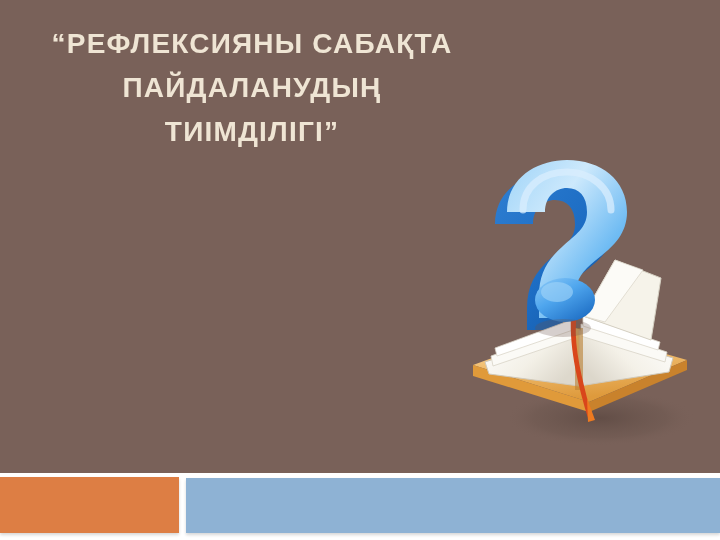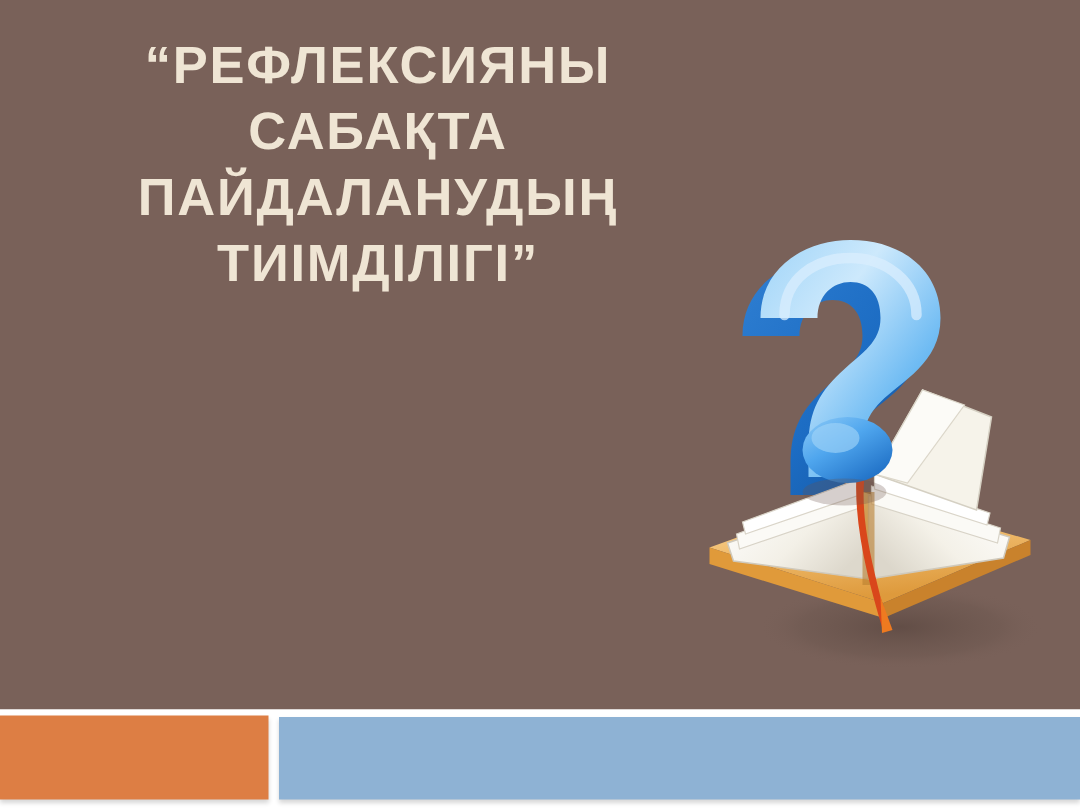--- a/index.html
+++ b/index.html
@@ -27,21 +27,21 @@
   }
 
   
   .title-block {
     position: absolute;
     left: 34px;
     top: 22px;
     width: 436px;
     text-align: center;
     color: #EFE5D4;
-    font-size: 35px;
+    font-size: 28px;
     line-height: 44px;
     font-weight: bold;
     letter-spacing: 1.2px;
     white-space: pre-line;
     word-break: break-word;
   }
 
   
   .artwork {
     position: absolute;

